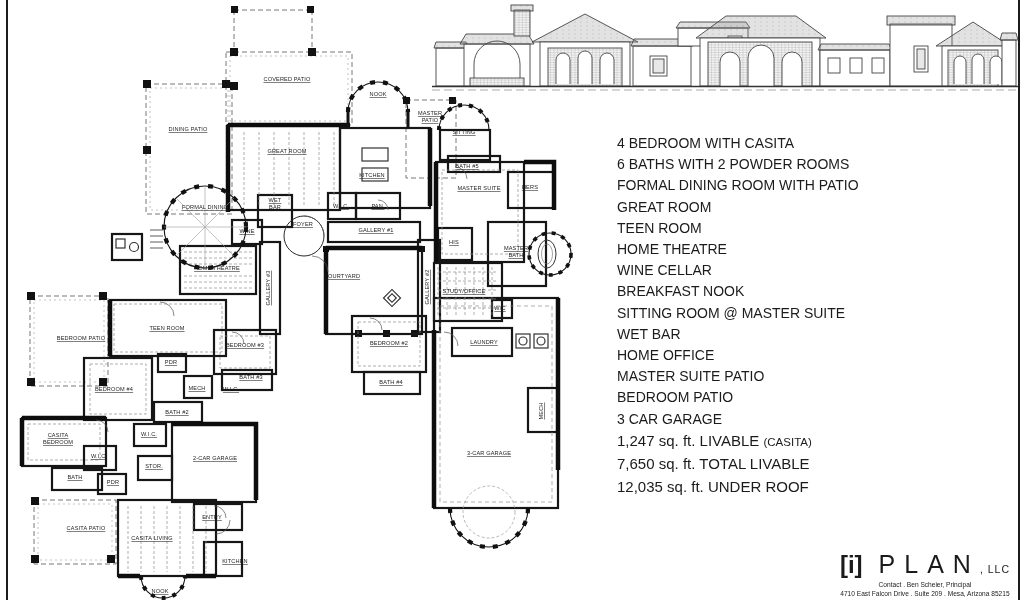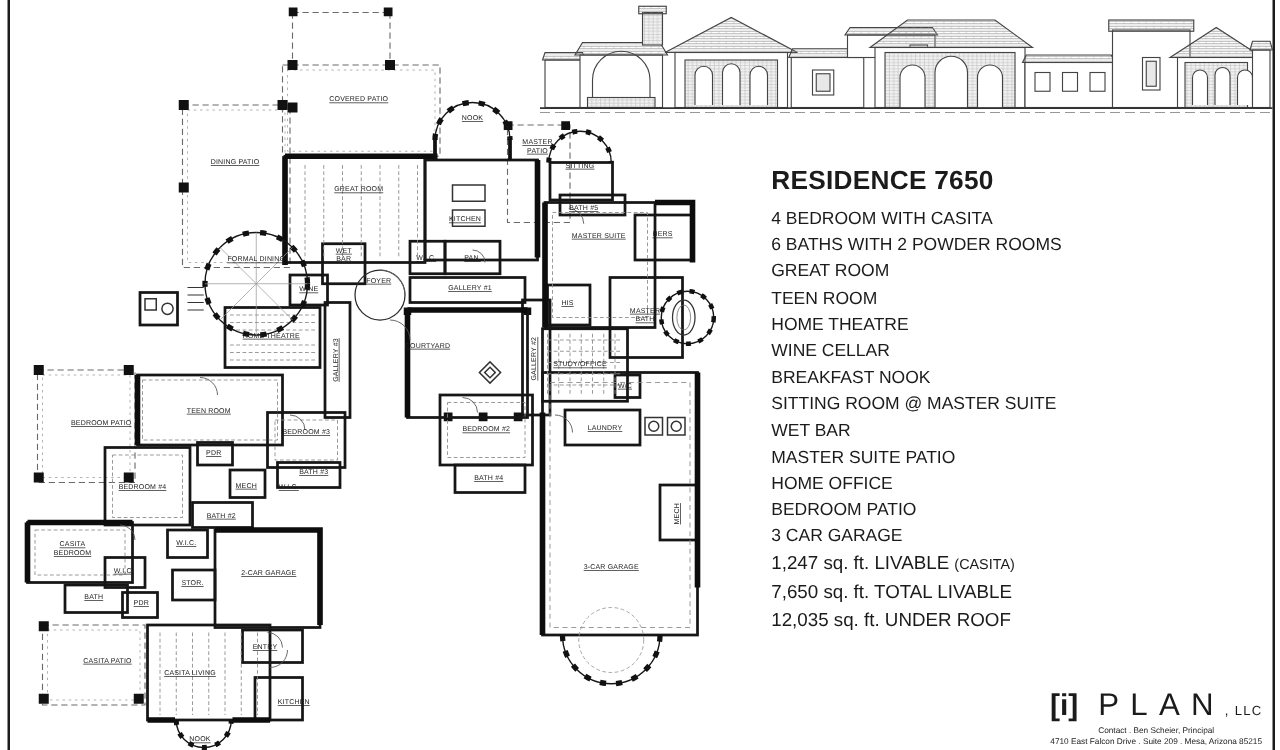--- a/index.html
+++ b/index.html
@@ -339,33 +339,33 @@
     <polygon points="572,40 590,40 588,33 574,33" fill="url(#tl)"></polygon>
   </g>
   <g>
     <line x1="4" y1="86.5" x2="590" y2="86.5" stroke="#333" stroke-width="1.4"></line>
     <line x1="4" y1="90" x2="590" y2="90" stroke="#888" stroke-width="0.7" stroke-dasharray="8 4"></line>
   </g>
 </svg>
 </div>
 
 <div class="info">
-  <div class="info-title">RESIDENCE 7650</div>
   <div id="feature-list">
       <div class="feature-line">4 BEDROOM WITH CASITA</div>
       <div class="feature-line">6 BATHS WITH 2 POWDER ROOMS</div>
+      <div class="feature-line">FORMAL DINING ROOM WITH PATIO</div>
       <div class="feature-line">GREAT ROOM</div>
       <div class="feature-line">TEEN ROOM</div>
       <div class="feature-line">HOME THEATRE</div>
       <div class="feature-line">WINE CELLAR</div>
       <div class="feature-line">BREAKFAST NOOK</div>
       <div class="feature-line">SITTING ROOM @ MASTER SUITE</div>
       <div class="feature-line">WET BAR</div>
+      <div class="feature-line">HOME OFFICE</div>
       <div class="feature-line">MASTER SUITE PATIO</div>
-      <div class="feature-line">HOME OFFICE</div>
       <div class="feature-line">BEDROOM PATIO</div>
       <div class="feature-line">3 CAR GARAGE</div>
     </div>
   <div id="stats-list">
       <div class="stat-line"><span>1,247 sq. ft. LIVABLE </span><span class="stat-suffix">(CASITA)</span></div>
       <div class="stat-line"><span>7,650 sq. ft. TOTAL LIVABLE</span><span class="stat-suffix"></span></div>
       <div class="stat-line"><span>12,035 sq. ft. UNDER ROOF</span><span class="stat-suffix"></span></div>
     </div>
 </div>
 

